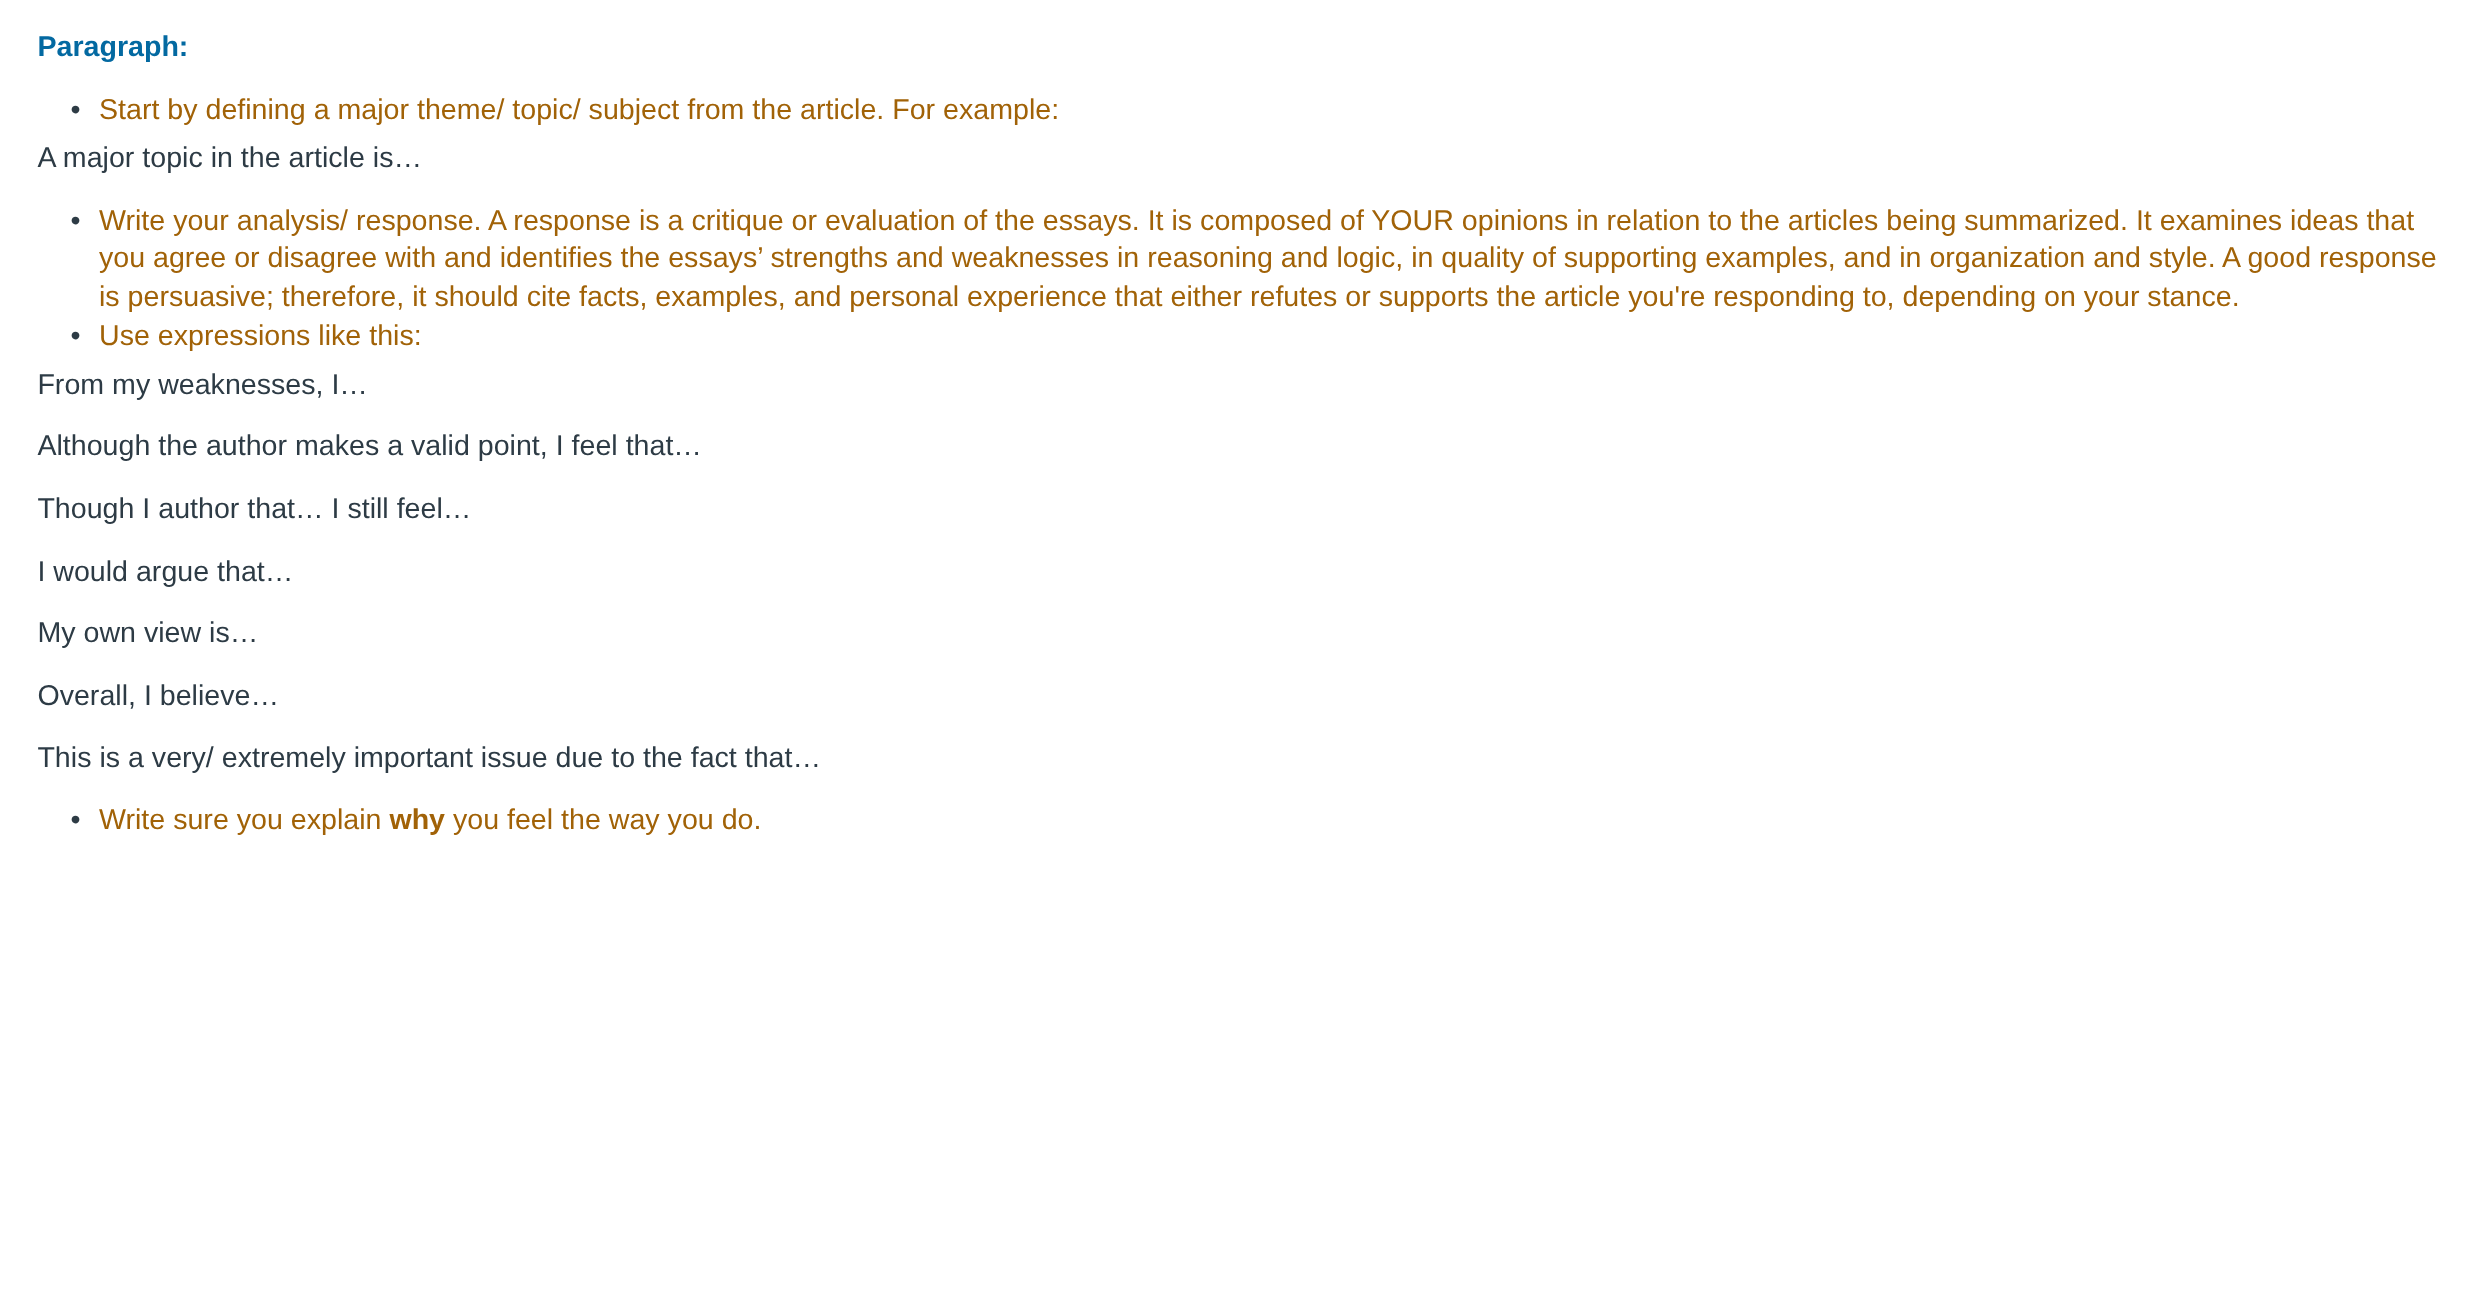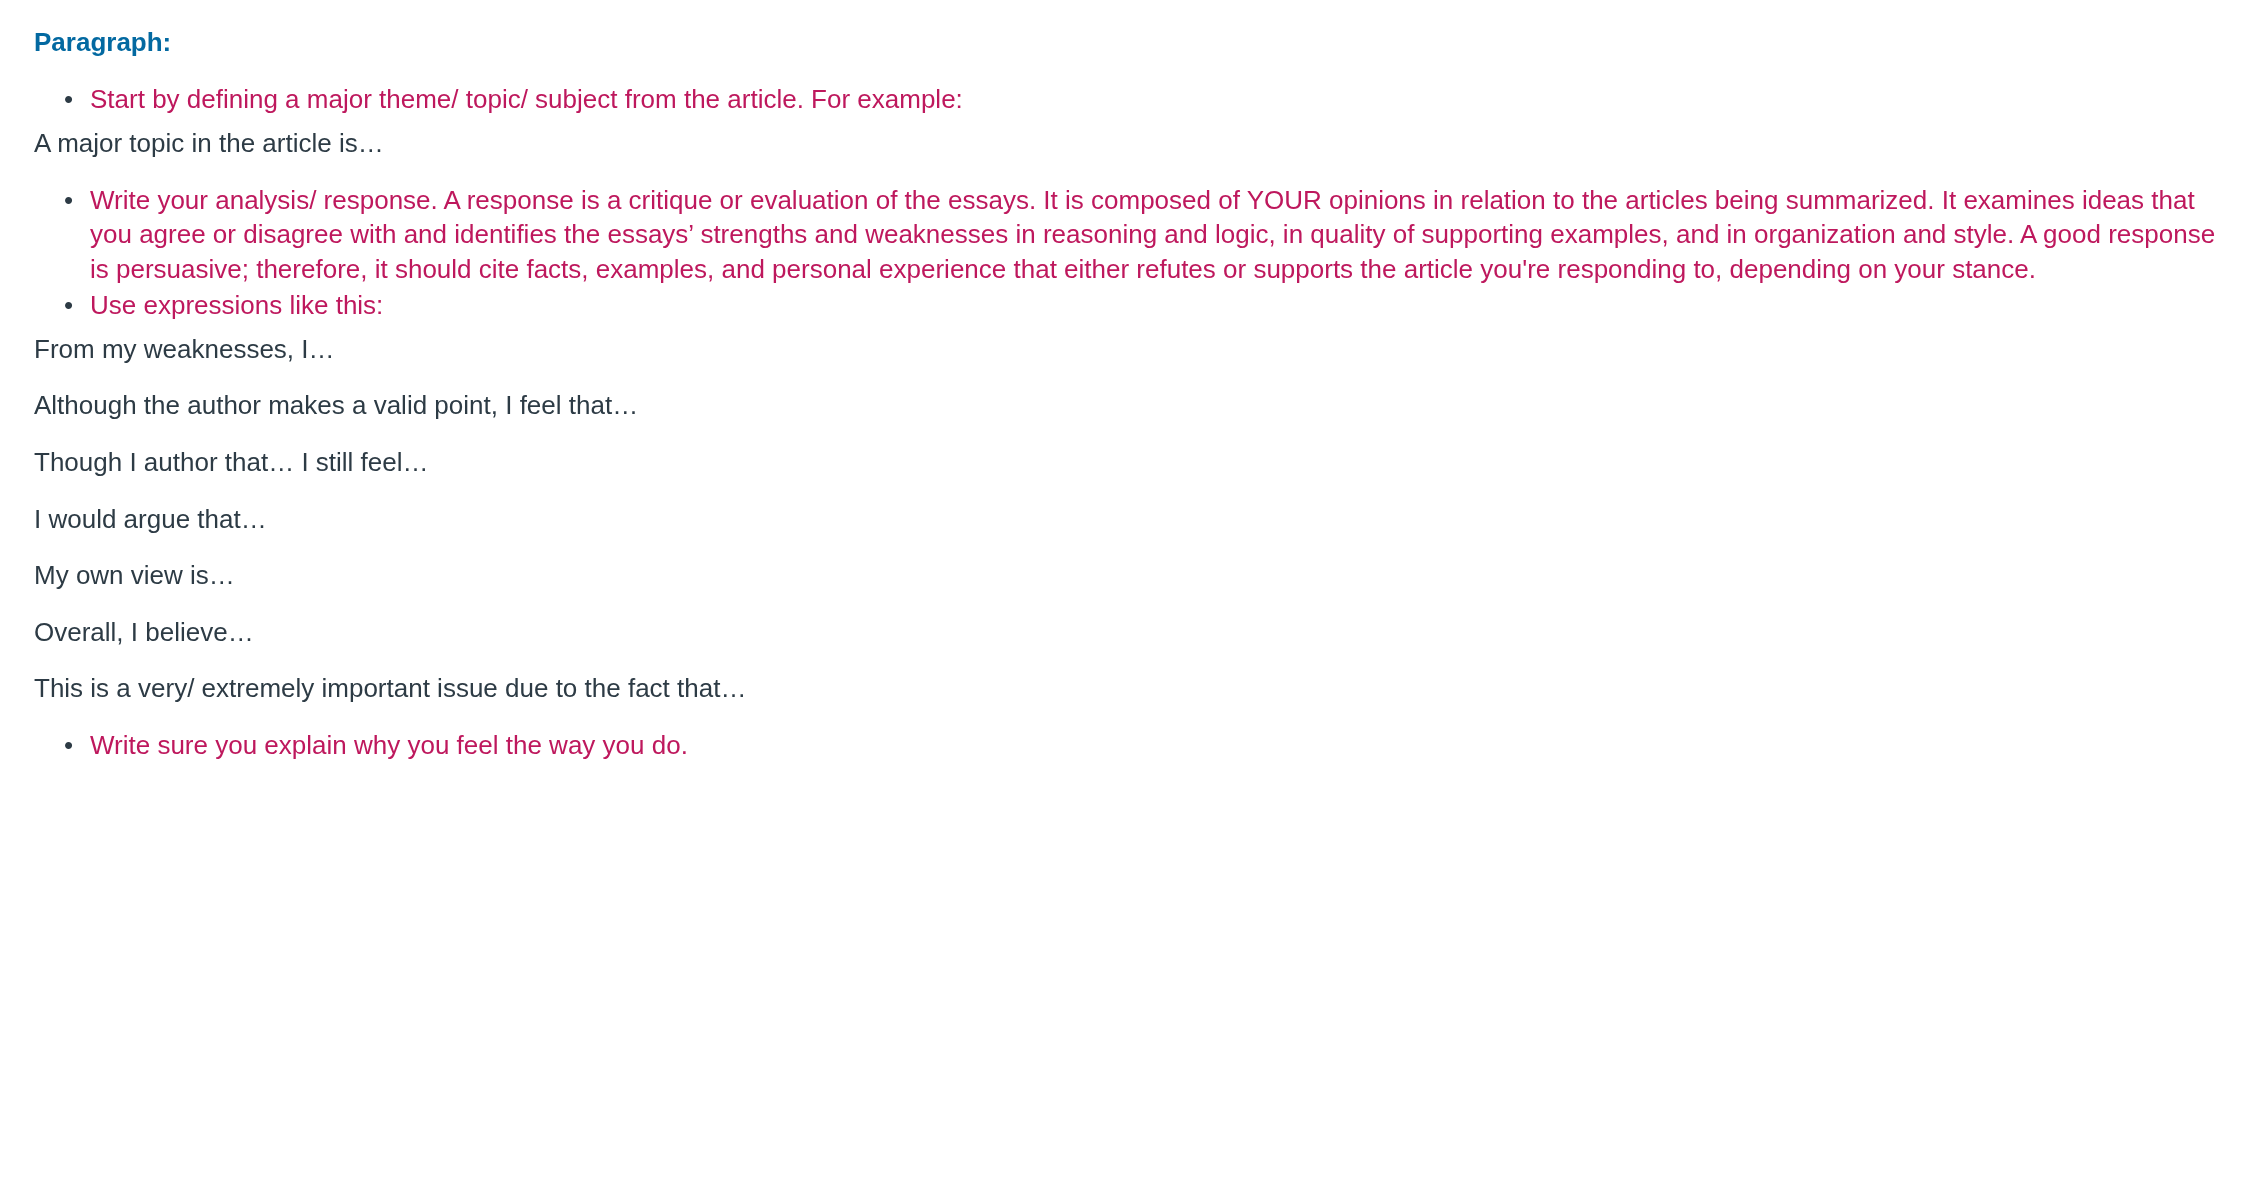--- a/index.html
+++ b/index.html
@@ -27,21 +27,21 @@
   }
   ul.bullets {
     margin: 0;
     padding: 0 0 0 56px;
     list-style: none;
   }
   ul.bullets li {
     position: relative;
     font-size: 26px;
     line-height: 1.33;
-    color: #be185d;
+    color: #a16207;
     margin: 0 0 2px 0;
     padding-left: 0;
   }
   ul.bullets li::before {
     content: "\2022";
     position: absolute;
     left: -26px;
     top: 0;
     font-size: 26px;
     line-height: 1.33;
@@ -55,21 +55,21 @@
   }
   .block-gap-top {
     margin-top: 20px;
   }
   .list-tight li {
     margin-bottom: 4px;
   }
   .para-block {
     max-width: 2190px;
   }
-  b, strong { font-weight: normal; }
+  b, strong { font-weight: bold; }
 </style>
 </head>
 <body>
 
 <div class="page">
 
   <div class="heading">Paragraph:</div>
 
   <ul class="bullets">
     <li>Start by defining a major theme/ topic/ subject from the article. For example:</li>

